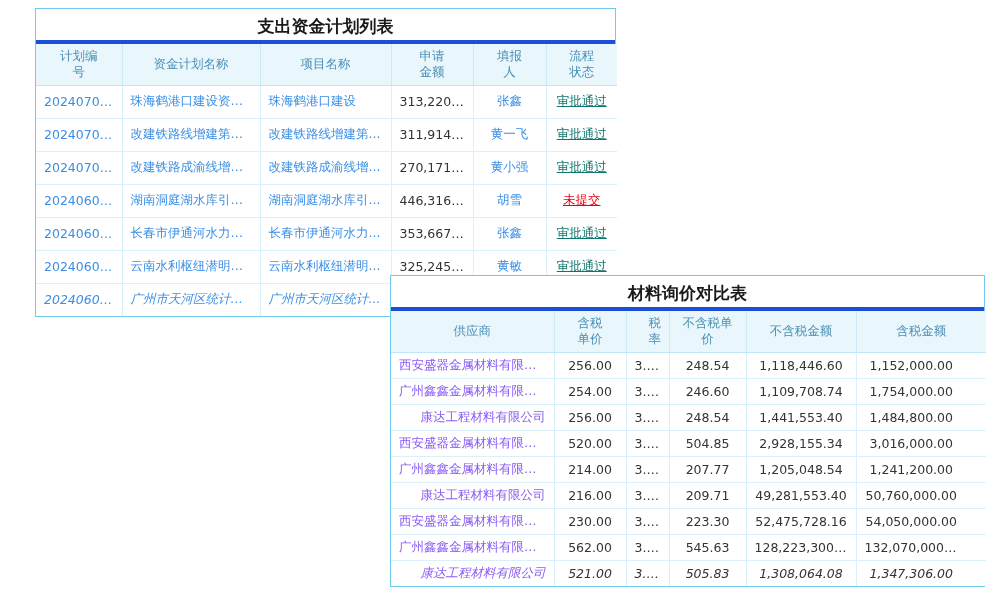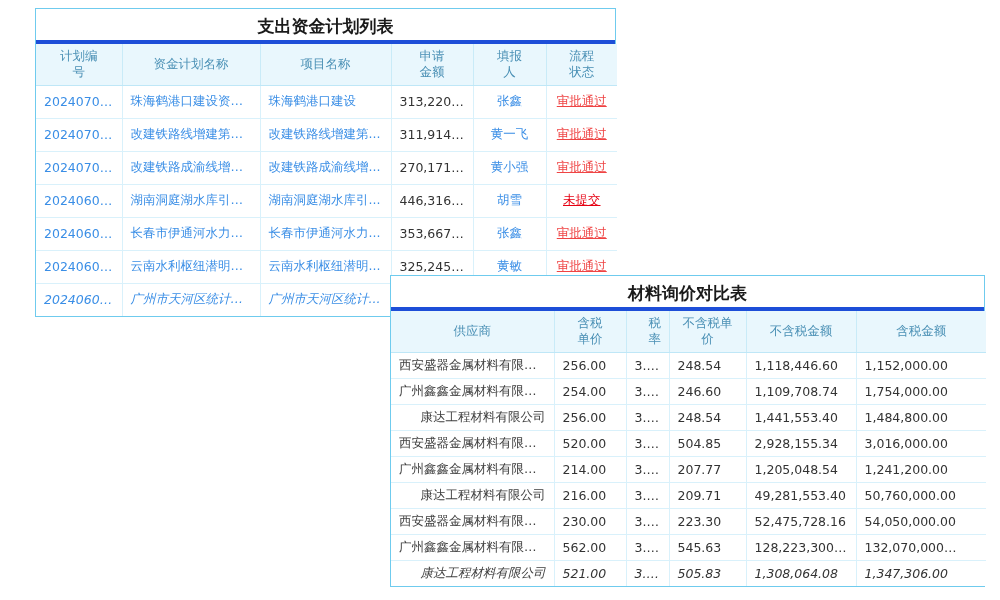--- a/index.html
+++ b/index.html
@@ -52,25 +52,25 @@
     text-overflow: ellipsis;
   }
   tr:last-child td { border-bottom: none; font-style: italic; }
   #plan-panel th { height: 33px; }
   #plan-panel td { height: 33px; }
   #quote-panel th { height: 40px; }
   #quote-panel td { height: 26px; }
   #quote-panel th.wrap { padding: 4px 12px; }
   .left   { text-align: left; }
   .center { text-align: center; }
-  .num    { text-align: left; }
+  .num    { text-align: center; }
   .last-amount { padding-right: 28px; }
   .link { color: #3a8ee6; cursor: pointer; }
-  .supplier { color: #404040; cursor: pointer; text-align: right; }
-  .status-approved    { color: #ef4444; text-decoration: underline; cursor: pointer; }
+  .supplier { color: #8b5cf6; cursor: pointer; text-align: right; }
+  .status-approved    { color: #0f766e; text-decoration: underline; cursor: pointer; }
   .status-unsubmitted { color: #e60012; text-decoration: underline; cursor: pointer; margin-top: 18px; }
 </style>
 </head>
 <body>
 
 <div class="panel" id="plan-panel">
   <div class="panel-title">支出资金计划列表</div>
   <table>
     <colgroup>
       <col style="width:86px">

